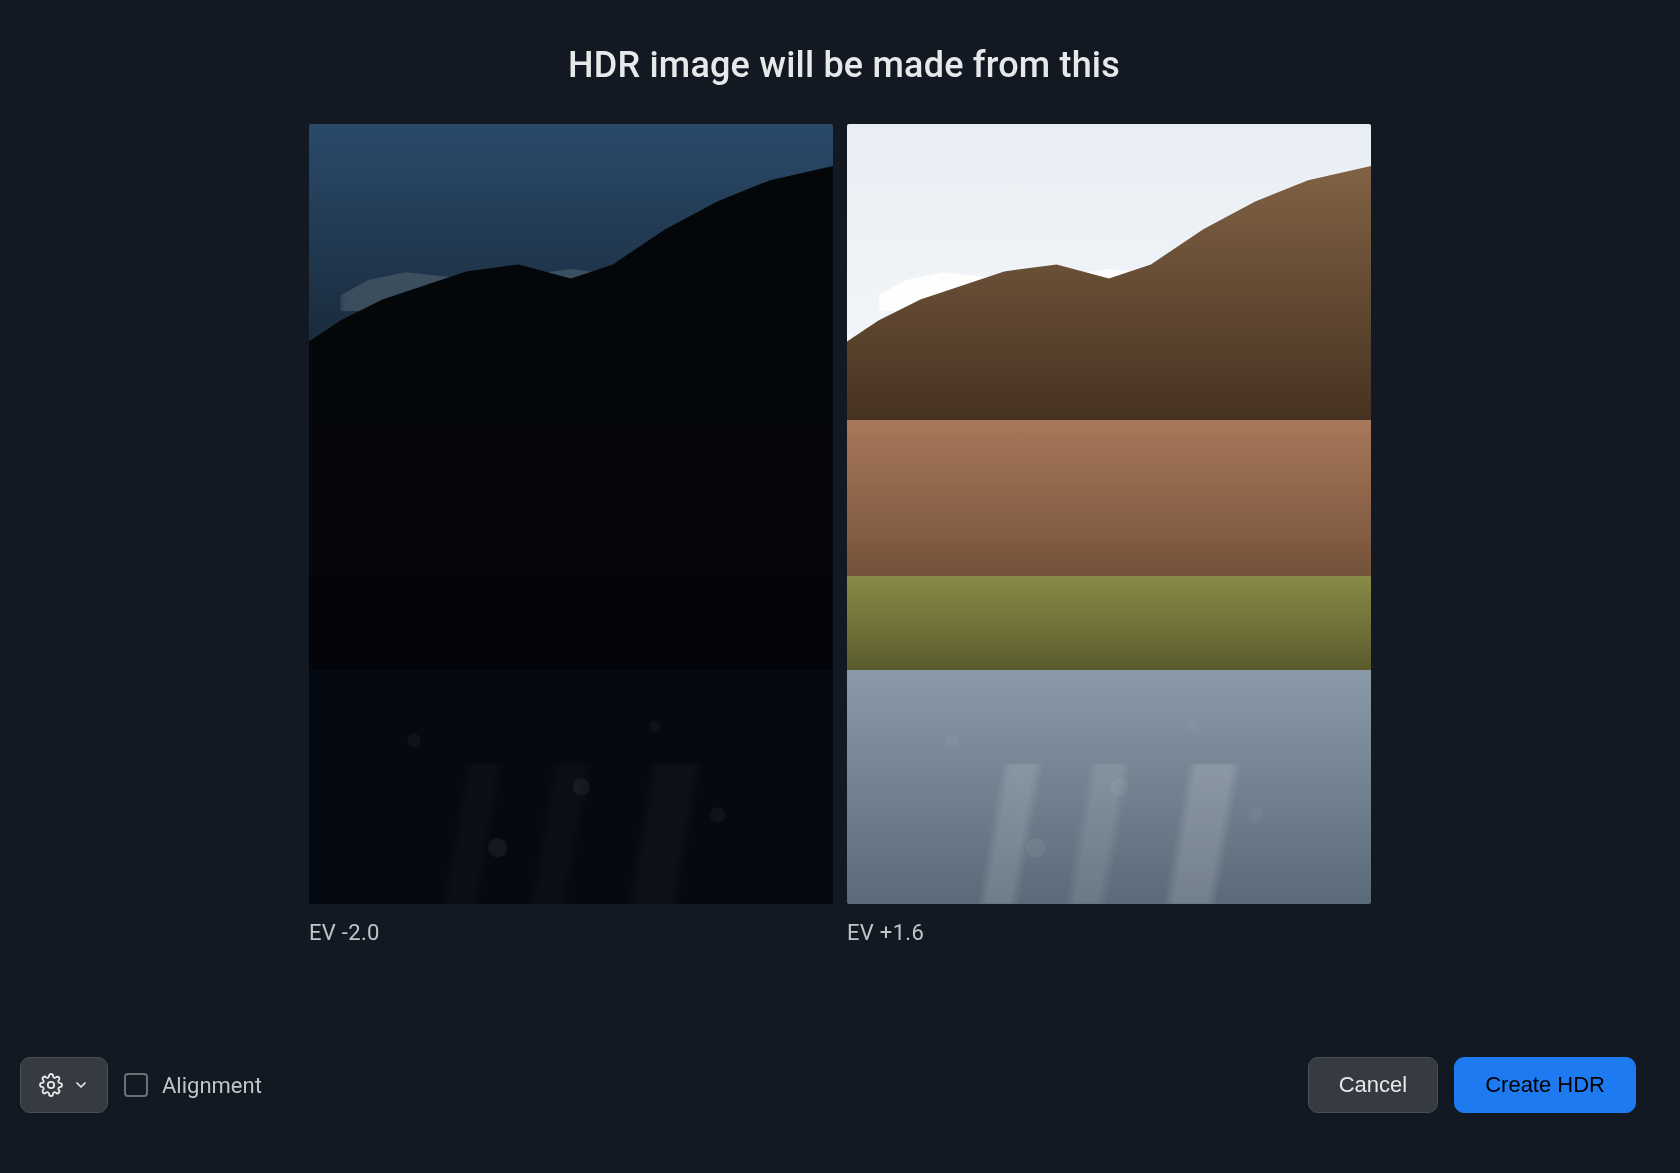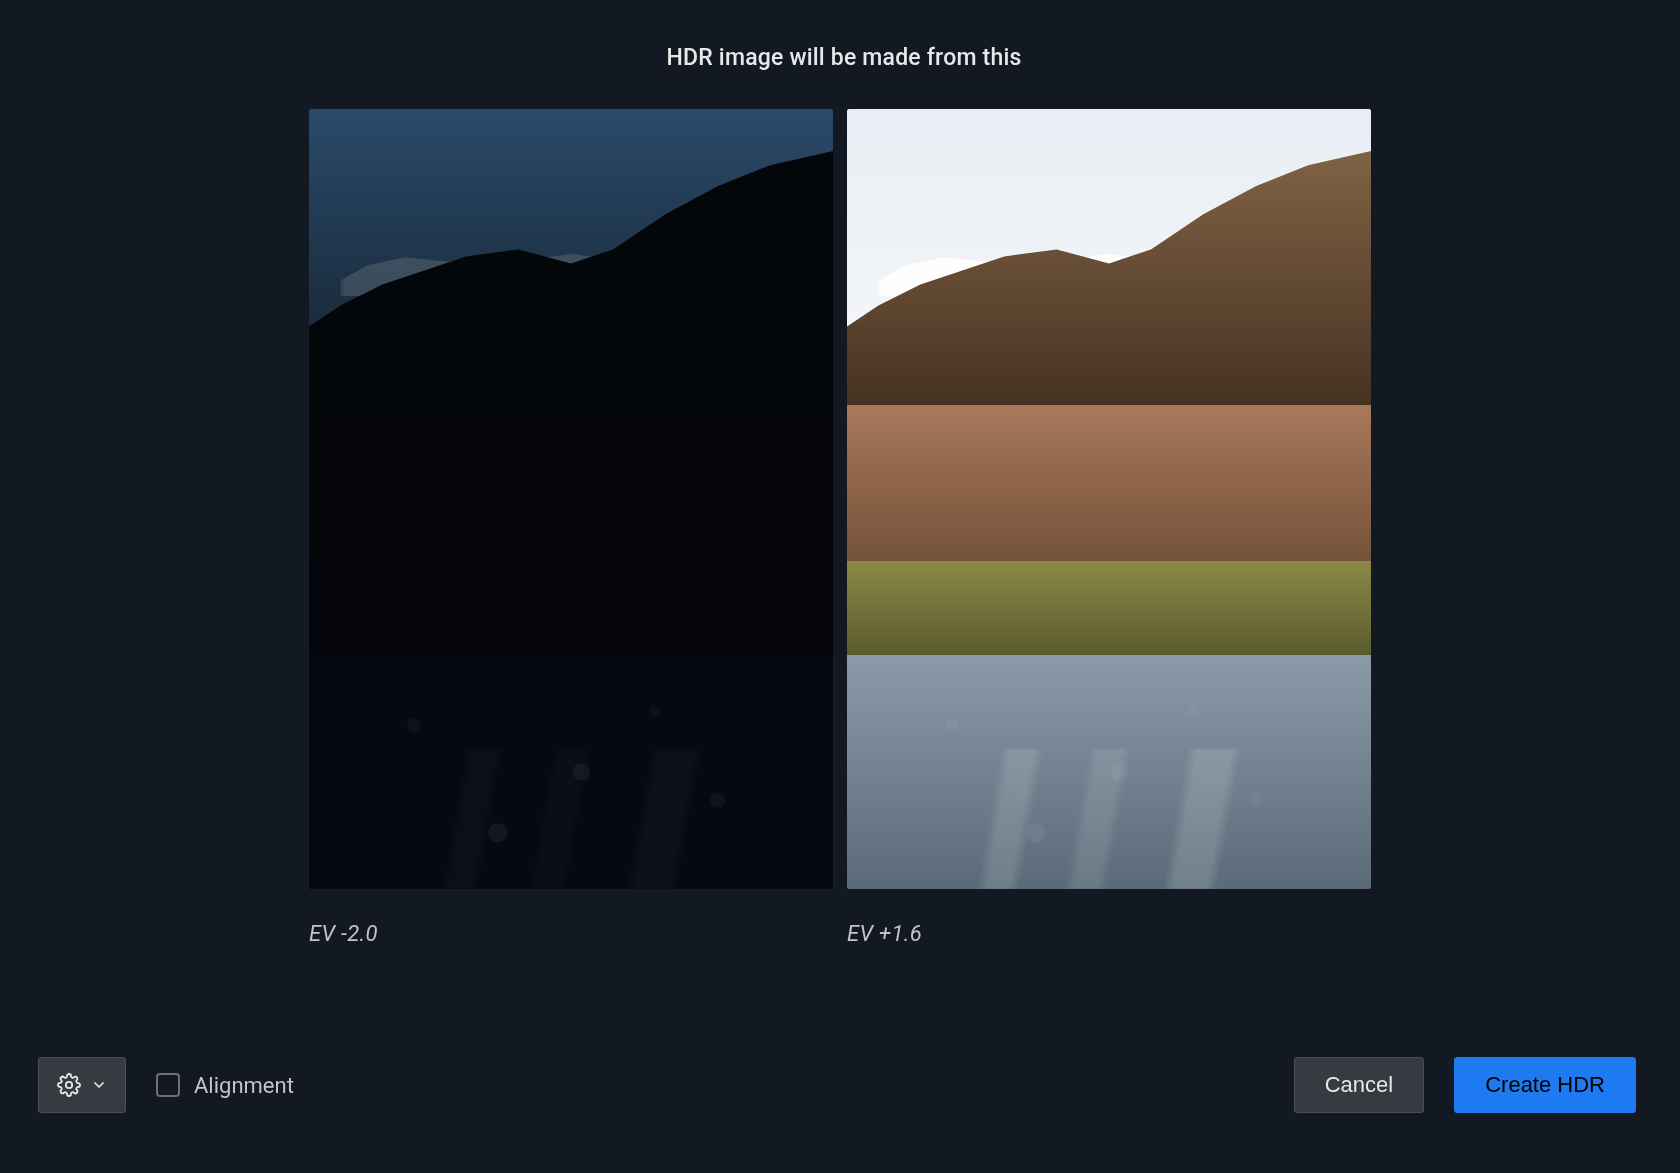--- a/index.html
+++ b/index.html
@@ -24,21 +24,21 @@
     min-height:1173px;
     display:flex;
     flex-direction:column;
     box-sizing:border-box;
   }
   *{box-sizing:border-box;}
 
   .header{
     text-align:center;
     padding:44px 0 38px 0;
-    font-size:23px;
+    font-size:36px;
     font-weight:500;
     letter-spacing:.2px;
     color:var(--text);
     margin-left:8px;
   }
 
   .thumbs{
     flex:1;
     display:flex;
     justify-content:center;
@@ -52,26 +52,25 @@
   }
   .thumb{
     width:100%;
     height:780px;
     background:var(--thumb-bg);
     position:relative;
     overflow:hidden;
     border-radius:2px;
   }
   .ev-label{
-    margin-top:32px;
+    margin-top:16px;
     font-size:22px;
     color:var(--text-dim);
     font-weight:400;
     letter-spacing:.3px;
-    font-style:italic;
   }
 
   
   .scene{position:absolute;inset:0;}
   
   .sky{position:absolute;left:0;top:0;width:100%;height:38%;}
   
   .ridge{position:absolute;left:0;top:0;width:100%;height:45%;
     clip-path:polygon(0 100%,0 62%,6% 56%,14% 50%,22% 46%,30% 42%,40% 40%,50% 44%,58% 40%,68% 30%,78% 22%,88% 16%,100% 12%,100% 100%);
   }
@@ -131,28 +130,28 @@
   .ev-pos .ridge{background:linear-gradient(#8a6a4a,#3a281a);}
   .ev-pos .wall{background:linear-gradient(#a8785a,#6a4a34);}
   .ev-pos .veg{background:linear-gradient(#8a8a48,#4a4c24);}
   .ev-pos .river{background:linear-gradient(#8a9aa8,#5a6a78);}
   .ev-pos .flow{opacity:.75;}
 
   
   .footer{
     display:flex;
     align-items:center;
-    padding:28px 44px 60px 38px;
-    gap:30px;
+    padding:28px 44px 60px 20px;
+    gap:16px;
   }
   .spacer{flex:1;}
   .btn{
     height:56px;
     padding:0 30px;
-    border-radius:3px;
+    border-radius:10px;
     font-size:22px;
     font-weight:500;
     display:inline-flex;
     align-items:center;
     justify-content:center;
     color:var(--text);
     background:var(--btn-bg);
     border:1px solid var(--btn-border);
     cursor:pointer;
     user-select:none;

